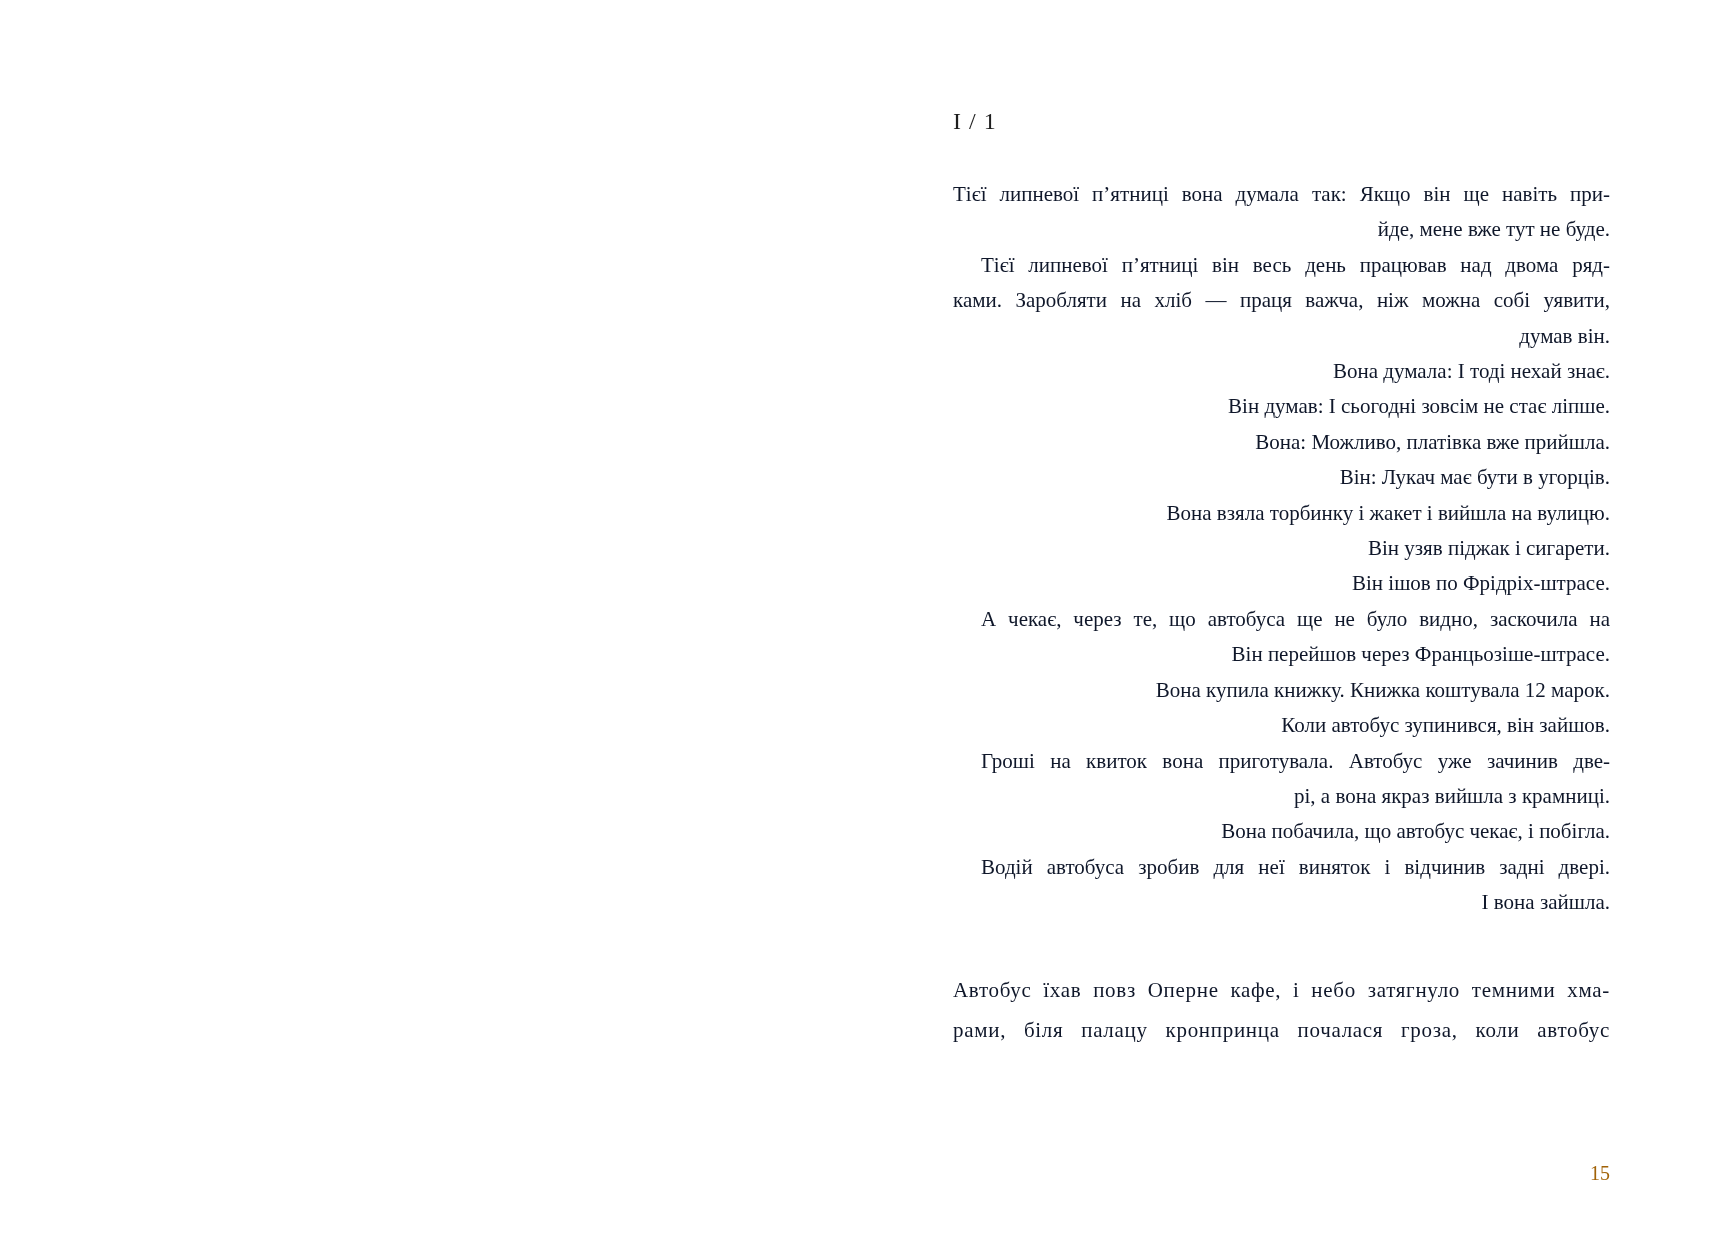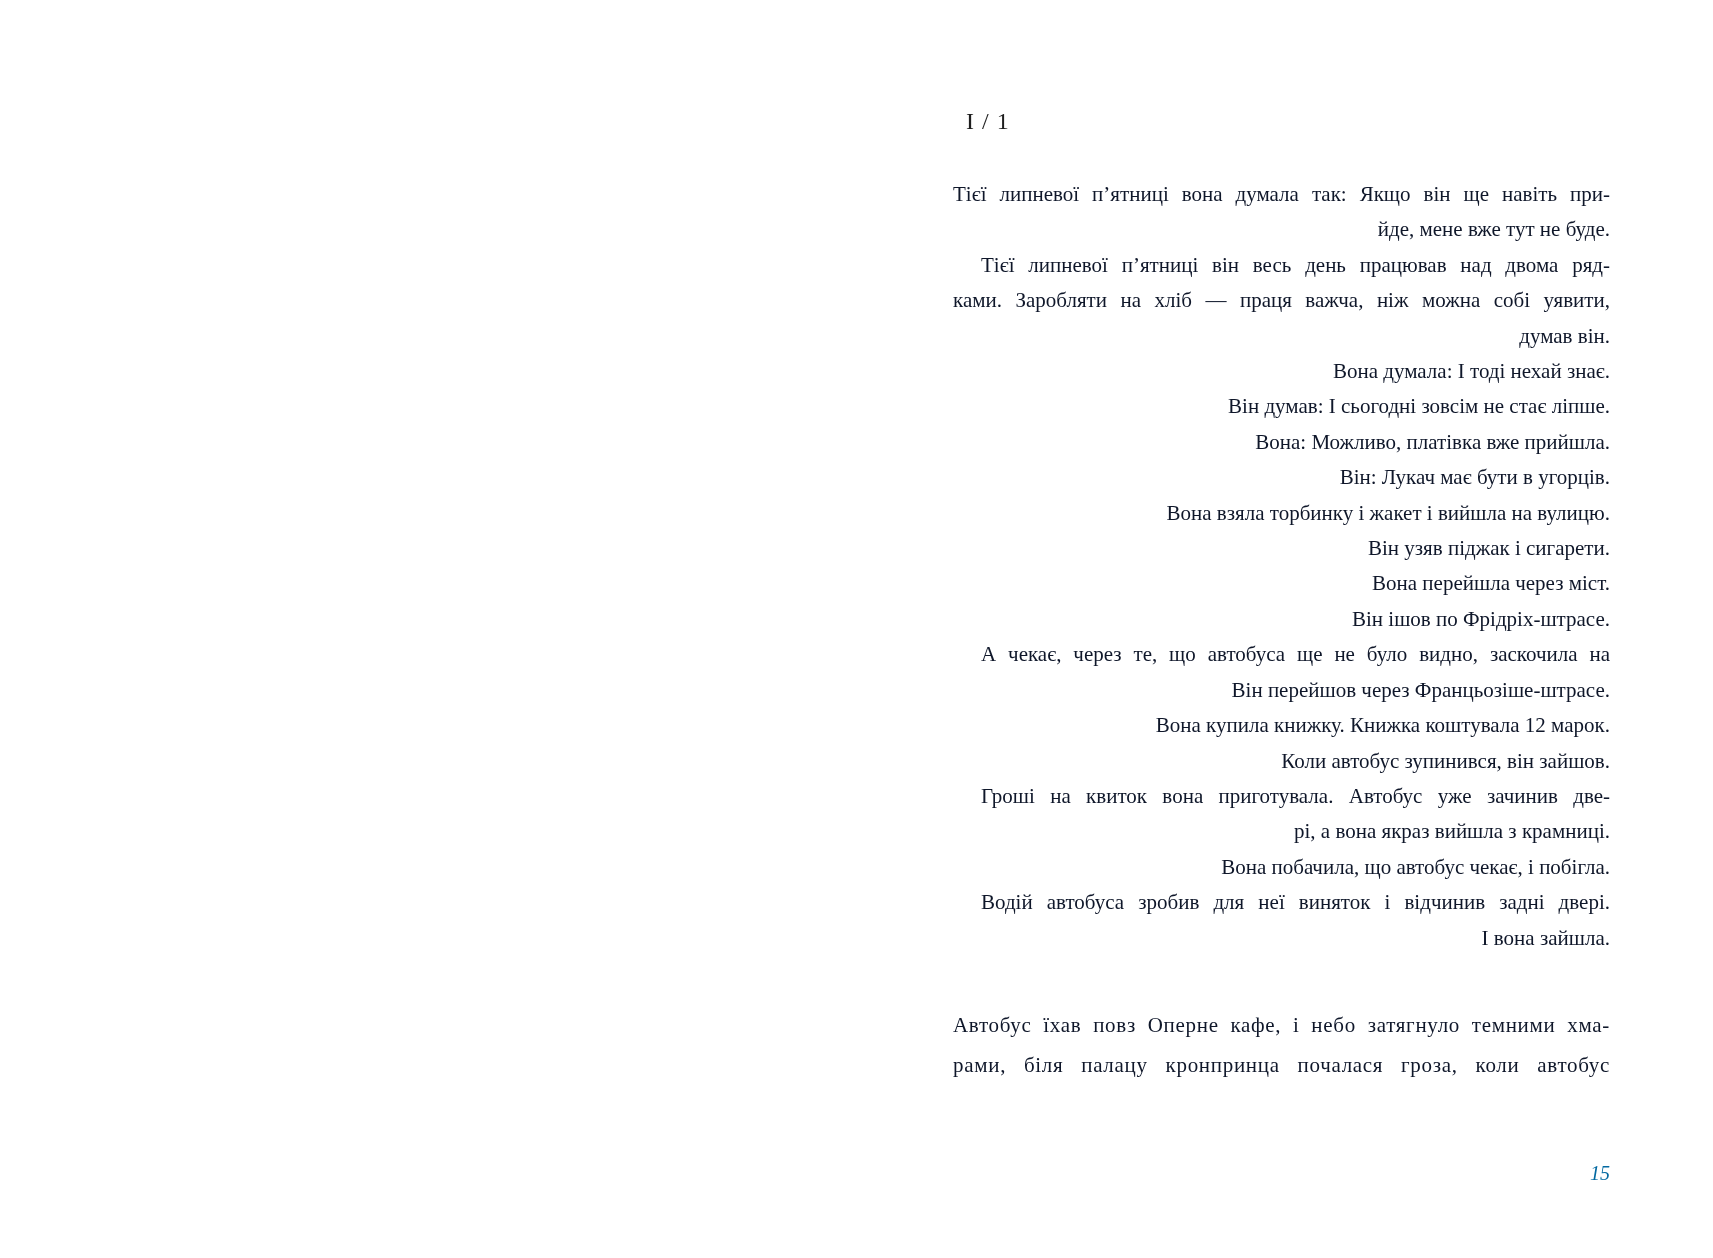--- a/index.html
+++ b/index.html
@@ -16,21 +16,20 @@
   }
   .page-header {
     position: absolute;
     left: 953px;
     top: 106px;
     width: 657px;
     font-size: 24px;
     line-height: 30px;
     letter-spacing: 1px;
     color: #1e1e1e;
-    margin-left: 13px;
   }
   .text-column {
     position: absolute;
     left: 953px;
     top: 177px;
     width: 657px;
     color: #1e1e1e;
   }
   .line {
     font-size: 21px;
@@ -74,29 +73,28 @@
     <div class="line">йде, мене вже тут не буде.</div>
     <div class="line indent justify">Тієї липневої п’ятниці він весь день працював над двома ряд-</div>
     <div class="line justify">ками. Заробляти на хліб — праця важча, ніж можна собі уявити,</div>
     <div class="line">думав він.</div>
     <div class="line indent">Вона думала: І тоді нехай знає.</div>
     <div class="line indent">Він думав: І сьогодні зовсім не стає ліпше.</div>
     <div class="line indent">Вона: Можливо, платівка вже прийшла.</div>
     <div class="line indent">Він: Лукач має бути в угорців.</div>
     <div class="line indent">Вона взяла торбинку і жакет і вийшла на вулицю.</div>
     <div class="line indent">Він узяв піджак і сигарети.</div>
-    <div class="line indent">Вона перейшла через міст.</div>
     <div class="line indent">Він ішов по Фрідріх-штрасе.</div>
     <div class="line indent justify">А чекає, через те, що автобуса ще не було видно, заскочила на</div>
     <div class="line indent">Він перейшов через Францьозіше-штрасе.</div>
     <div class="line indent">Вона купила книжку. Книжка коштувала 12 марок.</div>
     <div class="line indent">Коли автобус зупинився, він зайшов.</div>
     <div class="line indent justify">Гроші на квиток вона приготувала. Автобус уже зачинив две-</div>
     <div class="line">рі, а вона якраз вийшла з крамниці.</div>
     <div class="line indent">Вона побачила, що автобус чекає, і побігла.</div>
     <div class="line indent justify">Водій автобуса зробив для неї виняток і відчинив задні двері.</div>
     <div class="line indent">І вона зайшла.</div>
     <div class="spacer"></div>
     <div class="line justify spaced">Автобус їхав повз Оперне кафе, і небо затягнуло темними хма-</div>
     <div class="line justify spaced">рами, біля палацу кронпринца почалася гроза, коли автобус</div>
   </div>
 
-<div class="page-number" style="color: #0369a1; font-style: italic;">15</div>
+<div class="page-number" style="color: #a16207;">15</div>
 
 </body></html>

